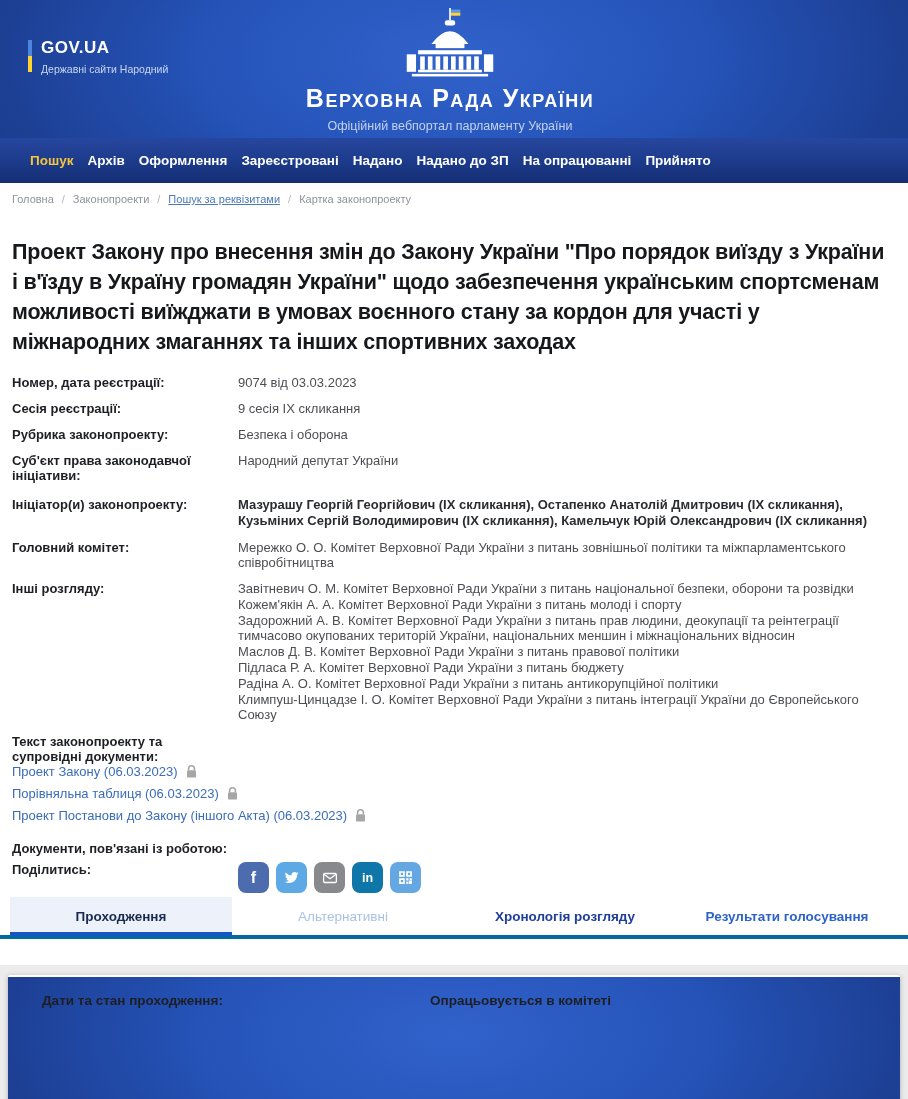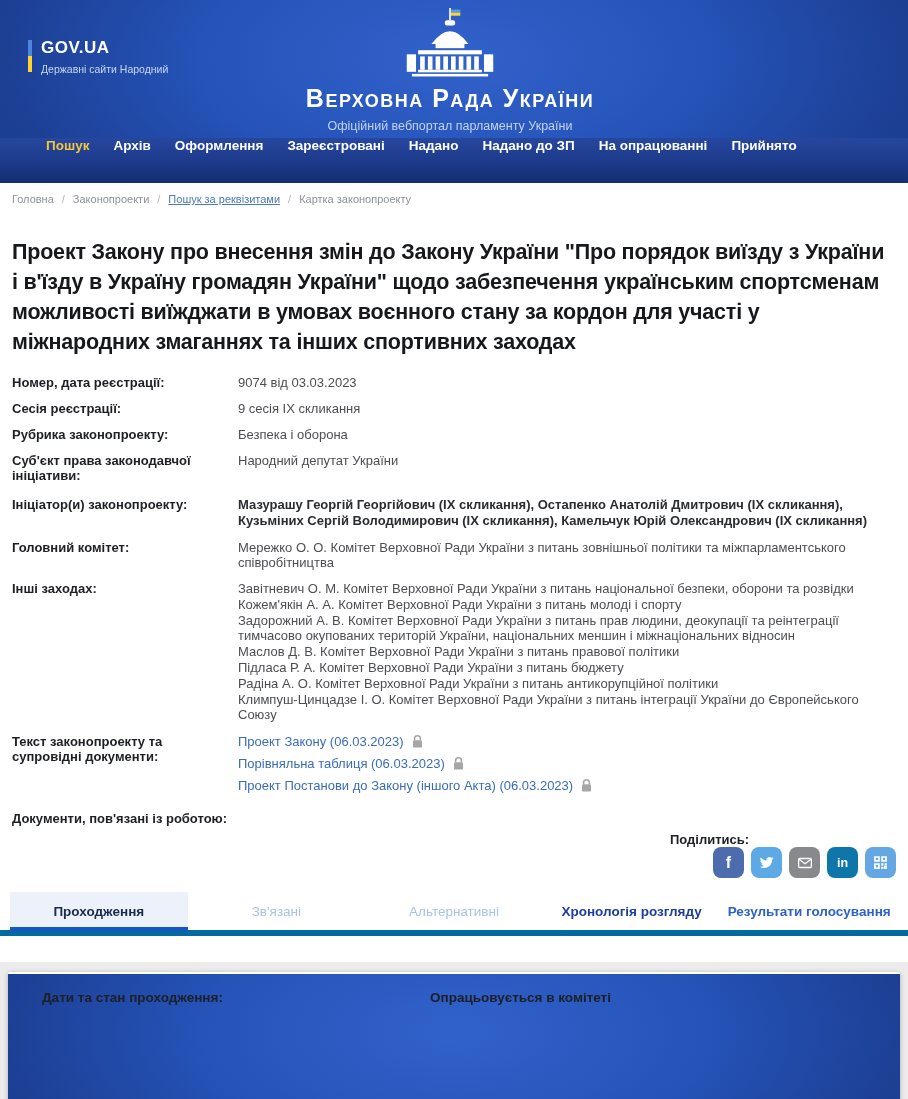--- a/index.html
+++ b/index.html
@@ -30,22 +30,22 @@
     color:#fff; font-weight:bold; font-size:25px; letter-spacing:1.5px;
     font-variant:small-caps; margin-top:2px;
   }
   .site-sub { color:#c4d2ef; font-size:12.5px; margin-top:6px; }
   .site-section { color:#dde6f7; font-size:12.5px; font-weight:bold; font-style:italic; margin-top:5px; }
 
   
   .nav {
     height:45px;
     background:linear-gradient(180deg,#27479f 0%, #1c3a8a 55%, #152e72 100%);
-    display:flex; 
-    padding-left:46px; gap:24px;
+    display:flex; align-items:center;
+    padding-left:30px; gap:14px;
   }
   .nav-item { color:#fff; font-size:13.5px; font-weight:bold; cursor:pointer; white-space:nowrap; }
   .nav-item.active { color:#f3c53d; }
 
   
   .breadcrumb { padding:10px 10px 6px 12px; font-size:11px; color:#8d939c; display:flex; gap:8px; align-items:center; }
   .crumb { color:#8d939c; }
   .crumb.link { color:#4a7ab8; text-decoration:underline; cursor:pointer; }
   .crumb-sep { color:#b0b4ba; }
 
@@ -65,35 +65,35 @@
     padding-right:18px;
   }
   .field-value { font-size:13px; color:#4c4e52; line-height:15px; max-width:650px; }
   .field-value.bold { font-weight:bold; color:#2a2c30; line-height:16px; }
   .committee-line { margin-bottom:1px; }
 
   .doc-item { display:flex; align-items:flex-end; gap:7px; margin-bottom:7px; cursor:pointer; }
   .doc-link { color:#3a6cb8; font-size:13px; line-height:15px; }
   .lock-icon { flex:0 0 auto; margin-top:-1px; }
 
-  .share-row { display:flex; margin:4px 0 14px 0; align-items:flex-end;flex-direction:column; }
+  .share-row { display:flex; margin:4px 0 4px 0; align-items:flex-start; }
   .share-icons { display:flex; gap:7px; }
   .share-btn {
     width:31px; height:31px; border-radius:8px;
     display:flex; align-items:center; justify-content:center;
     color:#fff; cursor:pointer;
   }
   .share-btn.facebook { background:#4c6cae; font-weight:bold; font-size:16px; }
   .share-btn.twitter  { background:#5ca9e6; }
   .share-btn.email    { background:#87898c; }
   .share-btn.linkedin { background:#0e76a8; font-weight:bold; font-size:12.5px; }
   .share-btn.qr       { background:#64a7e3; }
 
   
-  .tabs { display:flex; border-bottom:6px solid #0369a1; padding:0 10px; margin-top:4px; }
+  .tabs { display:flex; border-bottom:4px solid #0369a1; padding:0 10px; margin-top:4px; }
   .tab {
     flex:1; text-align:center; padding:12px 0 11px 0;
     font-size:13.5px; cursor:pointer; white-space:nowrap;
   }
   .tab.active {
     background:#edf1f9; color:#1a2b52; font-weight:bold;
     border-bottom:4px solid #1558c4; margin-bottom:-1px; padding-bottom:8px;
   }
   .tab.muted { color:#a9c2e4; }
   .tab.strong-dark { color:#1d3e9b; font-weight:bold; }
@@ -201,33 +201,33 @@
     <div class="field-label">Ініціатор(и) законопроекту:</div>
     <div class="field-value bold">Мазурашу Георгій Георгійович (ІХ скликання), Остапенко Анатолій Дмитрович (ІХ скликання), Кузьміних Сергій Володимирович (ІХ скликання), Камельчук Юрій Олександрович (ІХ скликання)</div>
   </div>
 
   <div class="field-row" style="margin-top:10px;">
     <div class="field-label">Головний комітет:</div>
     <div class="field-value">Мережко О. О. Комітет Верховної Ради України з питань зовнішньої політики та міжпарламентського співробітництва</div>
   </div>
 
   <div class="field-row" style="margin-top:6px;">
-    <div class="field-label">Інші заходах:</div>
+    <div class="field-label">Інші розгляду:</div>
     <div class="field-value">
       <div class="committee-line">Завітневич О. М. Комітет Верховної Ради України з питань національної безпеки, оборони та розвідки</div>
       <div class="committee-line">Кожем'якін А. А. Комітет Верховної Ради України з питань молоді і спорту</div>
       <div class="committee-line">Задорожний А. В. Комітет Верховної Ради України з питань прав людини, деокупації та реінтеграції тимчасово окупованих територій України, національних меншин і міжнаціональних відносин</div>
       <div class="committee-line">Маслов Д. В. Комітет Верховної Ради України з питань правової політики</div>
       <div class="committee-line">Підласа Р. А. Комітет Верховної Ради України з питань бюджету</div>
       <div class="committee-line">Радіна А. О. Комітет Верховної Ради України з питань антикорупційної політики</div>
       <div class="committee-line">Климпуш-Цинцадзе І. О. Комітет Верховної Ради України з питань інтеграції України до Європейського Союзу</div>
     </div>
   </div>
 
-  <div class="field-row" style="margin-top:6px;">
+  <div class="field-row" style="margin-top:6px;flex-direction:column;">
     <div class="field-label">Текст законопроекту та супровідні документи:</div>
     <div>
       <div class="doc-item">
         <span class="doc-link">Проект Закону (06.03.2023)</span>
         <svg class="lock-icon" width="13" height="15" viewBox="0 0 13 15">
             <path d="M3.6 6.2V4.6a2.9 2.9 0 0 1 5.8 0v1.6" fill="none" stroke="#a6a6a6" stroke-width="1.6"></path>
             <rect x="2" y="6.2" width="9" height="7.4" rx="1.2" fill="#a6a6a6"></rect>
           </svg>
       </div>
       <div class="doc-item">
@@ -283,21 +283,20 @@
               <rect x="17" y="16.5" width="4" height="4.5"></rect>
             </g>
           </svg>
       </div>
     </div>
   </div>
 </div>
 
 <div class="tabs">
   <div class="tab active">Проходження</div>
-  <div class="tab muted">Зв'язані</div>
   <div class="tab muted">Альтернативні</div>
   <div class="tab strong-dark">Хронологія розгляду</div>
   <div class="tab strong-blue">Результати голосування</div>
 </div>
 
 <div class="status-wrap">
   <div class="status-card">
     <div class="status-row header">
       <div class="status-cell">Дати та стан проходження:</div>
       <div class="status-cell">Опрацьовується в комітеті</div>

